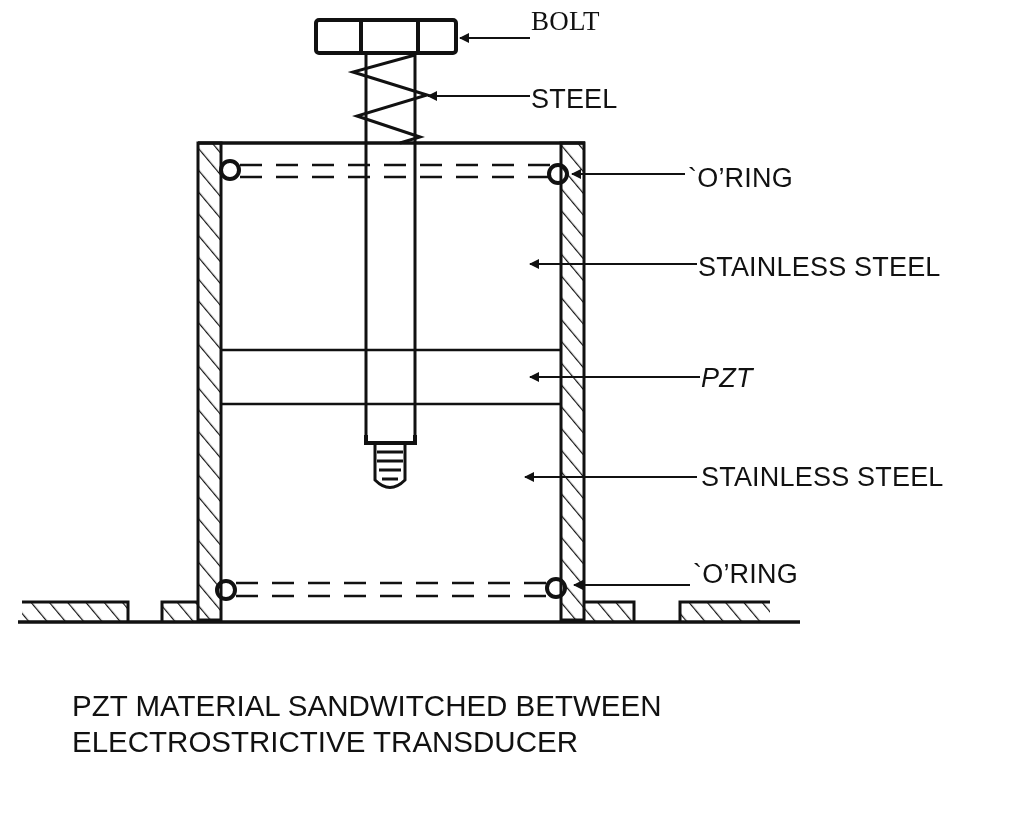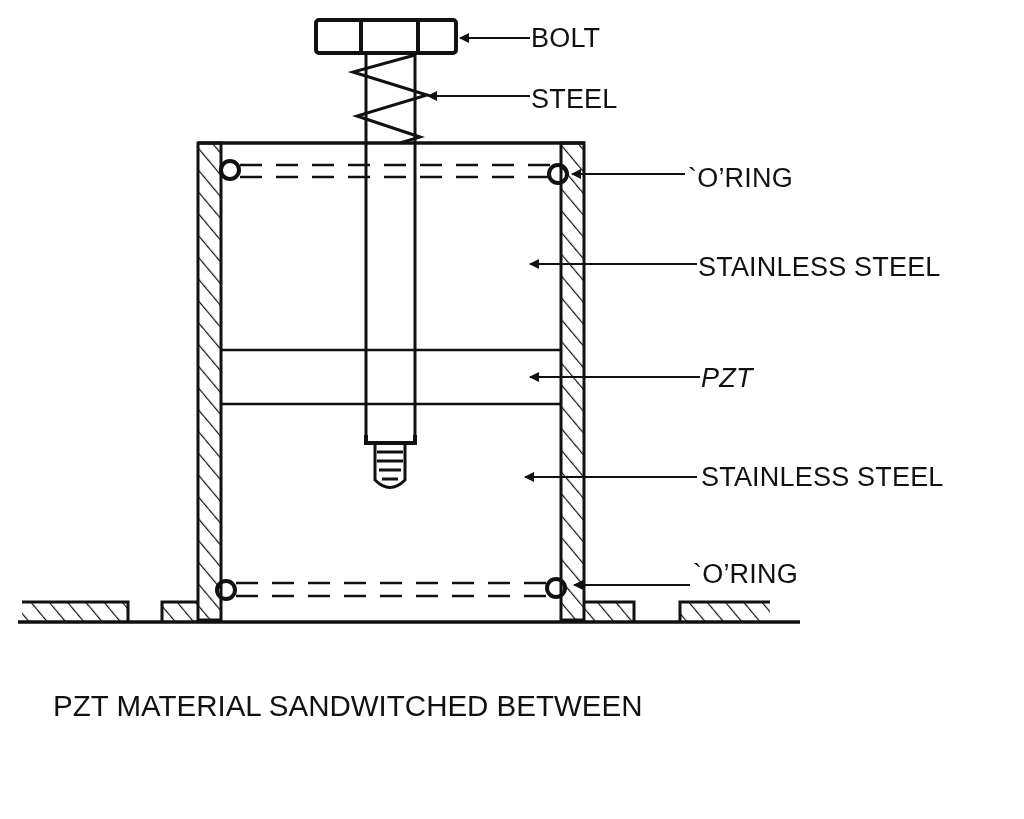--- a/index.html
+++ b/index.html
@@ -1,21 +1,21 @@
 <!DOCTYPE html>
 <html><head>
 <meta charset="utf-8">
 <style>
   html, body { margin:0; padding:0; background:#ffffff; }
   body { width:1024px; height:819px; position:relative; overflow:hidden;
          font-family:"Liberation Sans", sans-serif; color:#111; }
   svg.diagram { position:absolute; left:0; top:0; }
   .label { position:absolute; font-size:27px; letter-spacing:0.2px; line-height:1; white-space:nowrap; color:#111; }
   .caption { position:absolute; left:53px; top:688px; font-size:29.5px; line-height:36px; color:#111; }
-  .caption div { white-space:nowrap; }
+  .caption div { white-space:nowrap;margin-left:19px; }
 </style>
 </head>
 <body>
 
 <svg class="diagram" width="1024" height="819" viewBox="0 0 1024 819" xmlns="http://www.w3.org/2000/svg">
   <defs>
     <marker id="arrow" markerWidth="10" markerHeight="10" refX="9" refY="5" orient="auto" markerUnits="userSpaceOnUse">
       <path d="M0,0 L10,5 L0,10 z" fill="#111"></path>
     </marker>
     <pattern id="hatch" width="14" height="14" patternUnits="userSpaceOnUse" patternTransform="rotate(-40)">
@@ -86,23 +86,24 @@
     <line x1="530" y1="38" x2="460" y2="38" marker-end="url(#arrow)"></line>
     <line x1="530" y1="96" x2="428" y2="96" marker-end="url(#arrow)"></line>
     <line x1="685" y1="174" x2="572" y2="174" marker-end="url(#arrow)"></line>
     <line x1="697" y1="264" x2="530" y2="264" marker-end="url(#arrow)"></line>
     <line x1="700" y1="377" x2="530" y2="377" marker-end="url(#arrow)"></line>
     <line x1="697" y1="477" x2="525" y2="477" marker-end="url(#arrow)"></line>
     <line x1="690" y1="585" x2="574" y2="585" marker-end="url(#arrow)"></line>
   </g>
 </svg>
 
-<div class="label" style="left:531px;top:25px;">BOLT</div>
+<div class="label" style="left:531px;top:8px;font-family:Liberation Serif, serif;">BOLT</div>
 <div class="label" style="left:531px;top:86px;">STEEL</div>
 <div class="label" style="left:688px;top:165px;">`O’RING</div>
 <div class="label" style="left:698px;top:254px;">STAINLESS  STEEL</div>
 <div class="label" style="left:701px;top:365px;font-style:italic;">PZT</div>
 <div class="label" style="left:701px;top:464px;">STAINLESS STEEL</div>
 <div class="label" style="left:693px;top:561px;">`O’RING</div>
 
 <div class="caption">
   <div>PZT MATERIAL SANDWITCHED BETWEEN</div>
+  <div>ELECTROSTRICTIVE TRANSDUCER</div>
 </div>
 
 </body></html>

